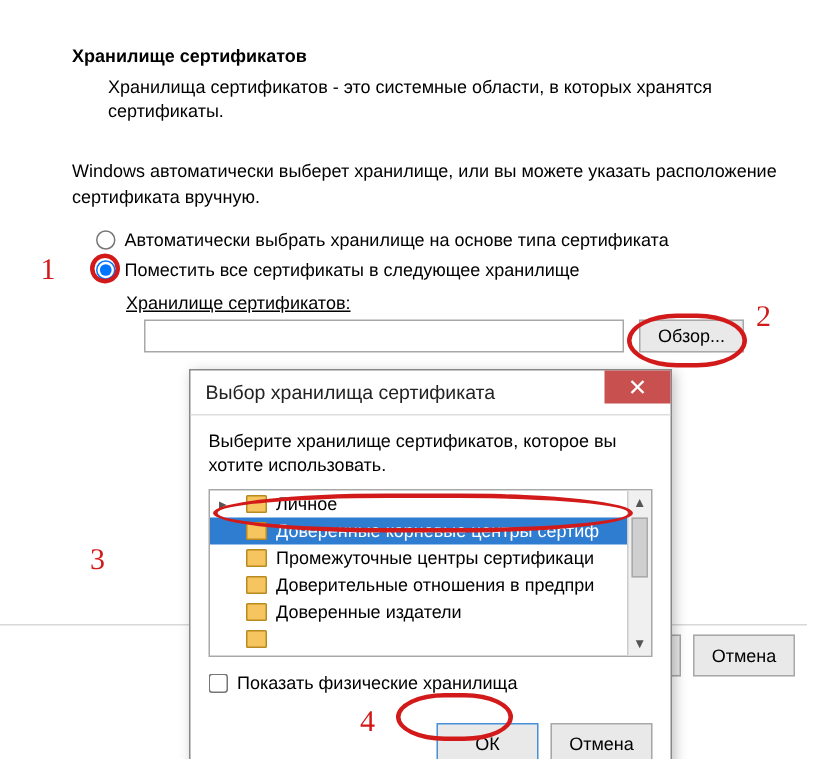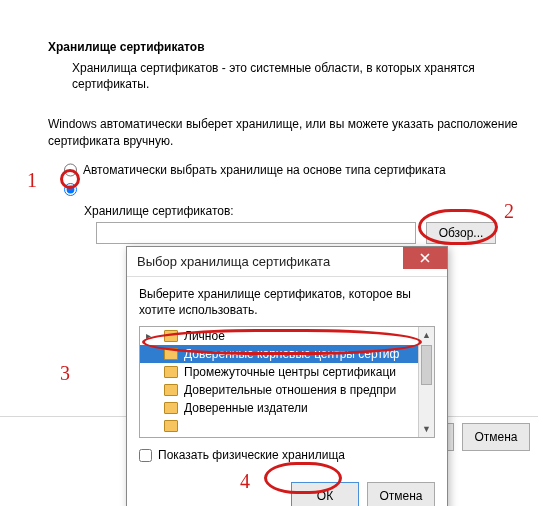--- a/index.html
+++ b/index.html
@@ -9,21 +9,21 @@
     font-size: 12px;
     background: #fff;
     width: 543px;
     height: 506px;
     position: relative;
     overflow: hidden;
     color: #000;
   }
   .wizard {
     position: absolute;
-    left: 48px; top: 40px;
+    left: 48px; top: 30px;
     width: 480px;
   }
   .wizard h1 {
     font-size: 12px;
     font-weight: bold;
     margin: 0 0 6px 0;
   }
   .wizard .desc {
     margin: 0 0 24px 24px;
     line-height: 1.35;
@@ -32,20 +32,21 @@
     margin: 0 0 14px 0;
     line-height: 1.35;
   }
   .radio-row {
     display: flex;
     margin: 0 0 6px 16px;
   }
   .radio-row input { margin: 0 6px 0 0; }
   .store-label {
     margin: 8px 0 4px 36px;
+    text-decoration: underline;
   }
   .store-input-row {
     display: flex;
     align-items: flex-end;
     margin-left: 48px;
   }
   .store-input {
     flex: 1;
     height: 22px;
     border: 1px solid #a8a8a8;
@@ -223,20 +224,21 @@
   <p class="desc">Хранилища сертификатов - это системные области, в которых хранятся сертификаты.</p>
   <p class="instr">Windows автоматически выберет хранилище, или вы можете указать расположение сертификата вручную.</p>
 
   <label class="radio-row">
     <input type="radio" name="storesel" style="">
     <span>Автоматически выбрать хранилище на основе типа сертификата</span>
   </label>
 
   <label class="radio-row">
     <input type="radio" name="storesel" checked="" style="">
+    <span>Поместить все сертификаты в следующее хранилище</span>
   </label>
 
   <div class="store-label">Хранилище сертификатов:</div>
   <div class="store-input-row">
     <input class="store-input" type="text" readonly="" value="" style="">
     <button class="browse-btn">Обзор...</button>
   </div>
 </div>
 
 <div class="bottom-bar">

